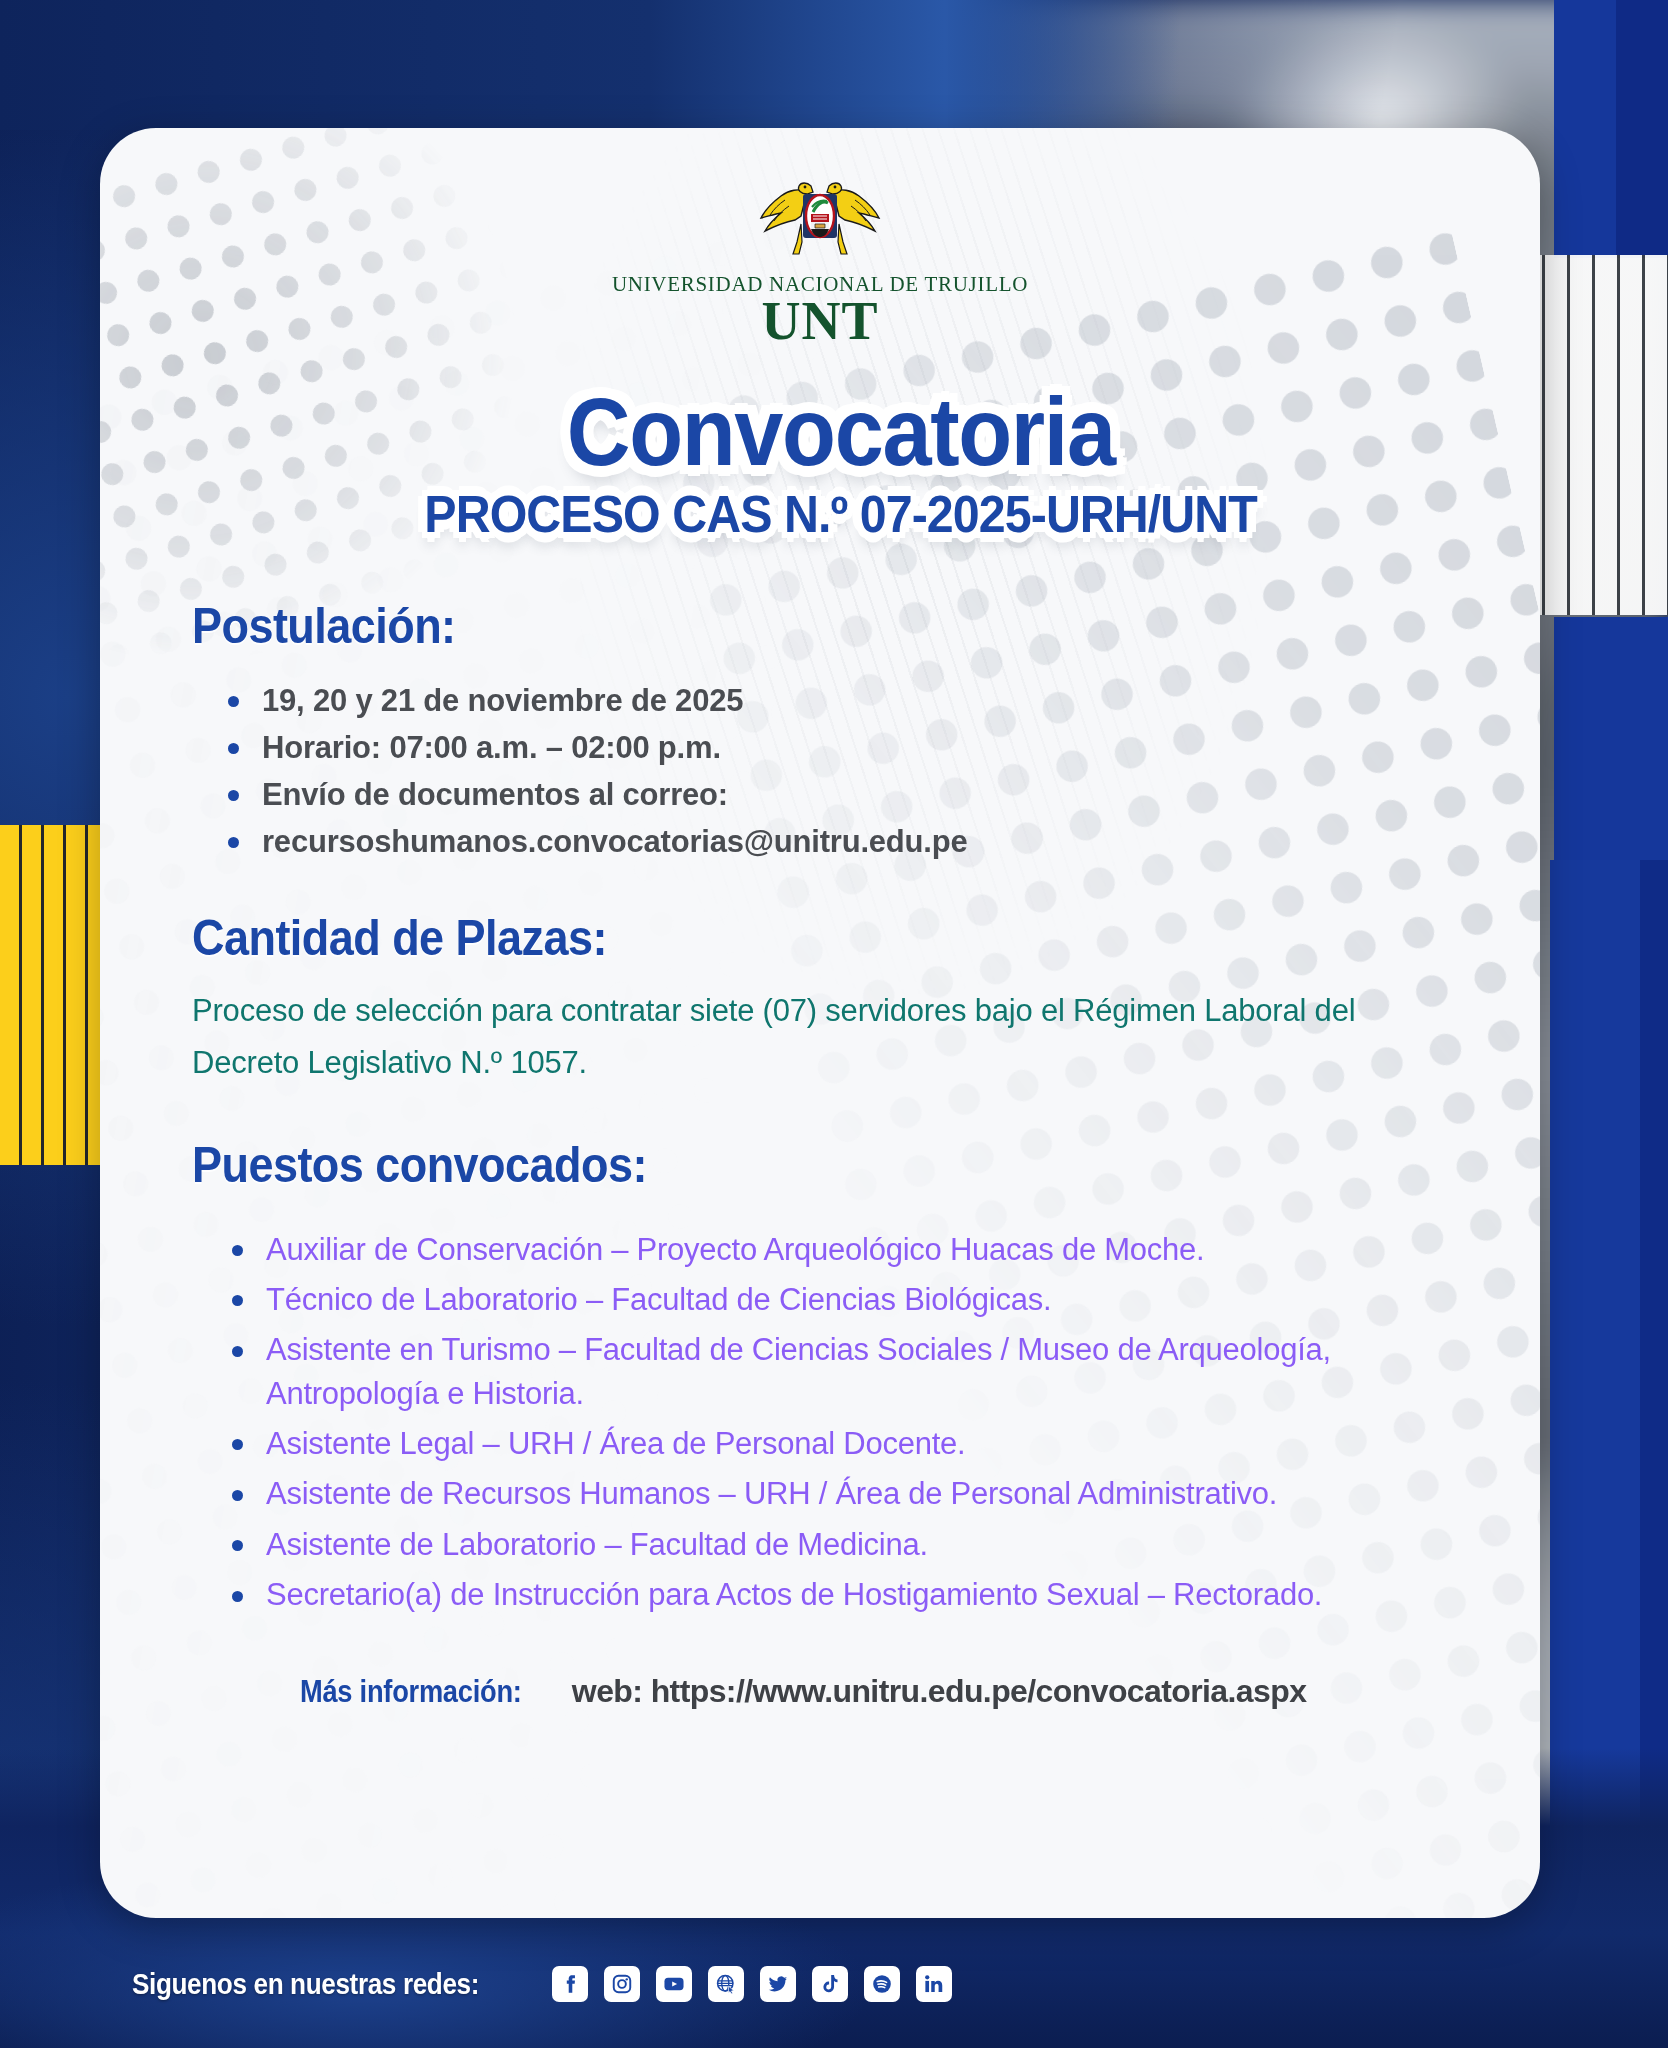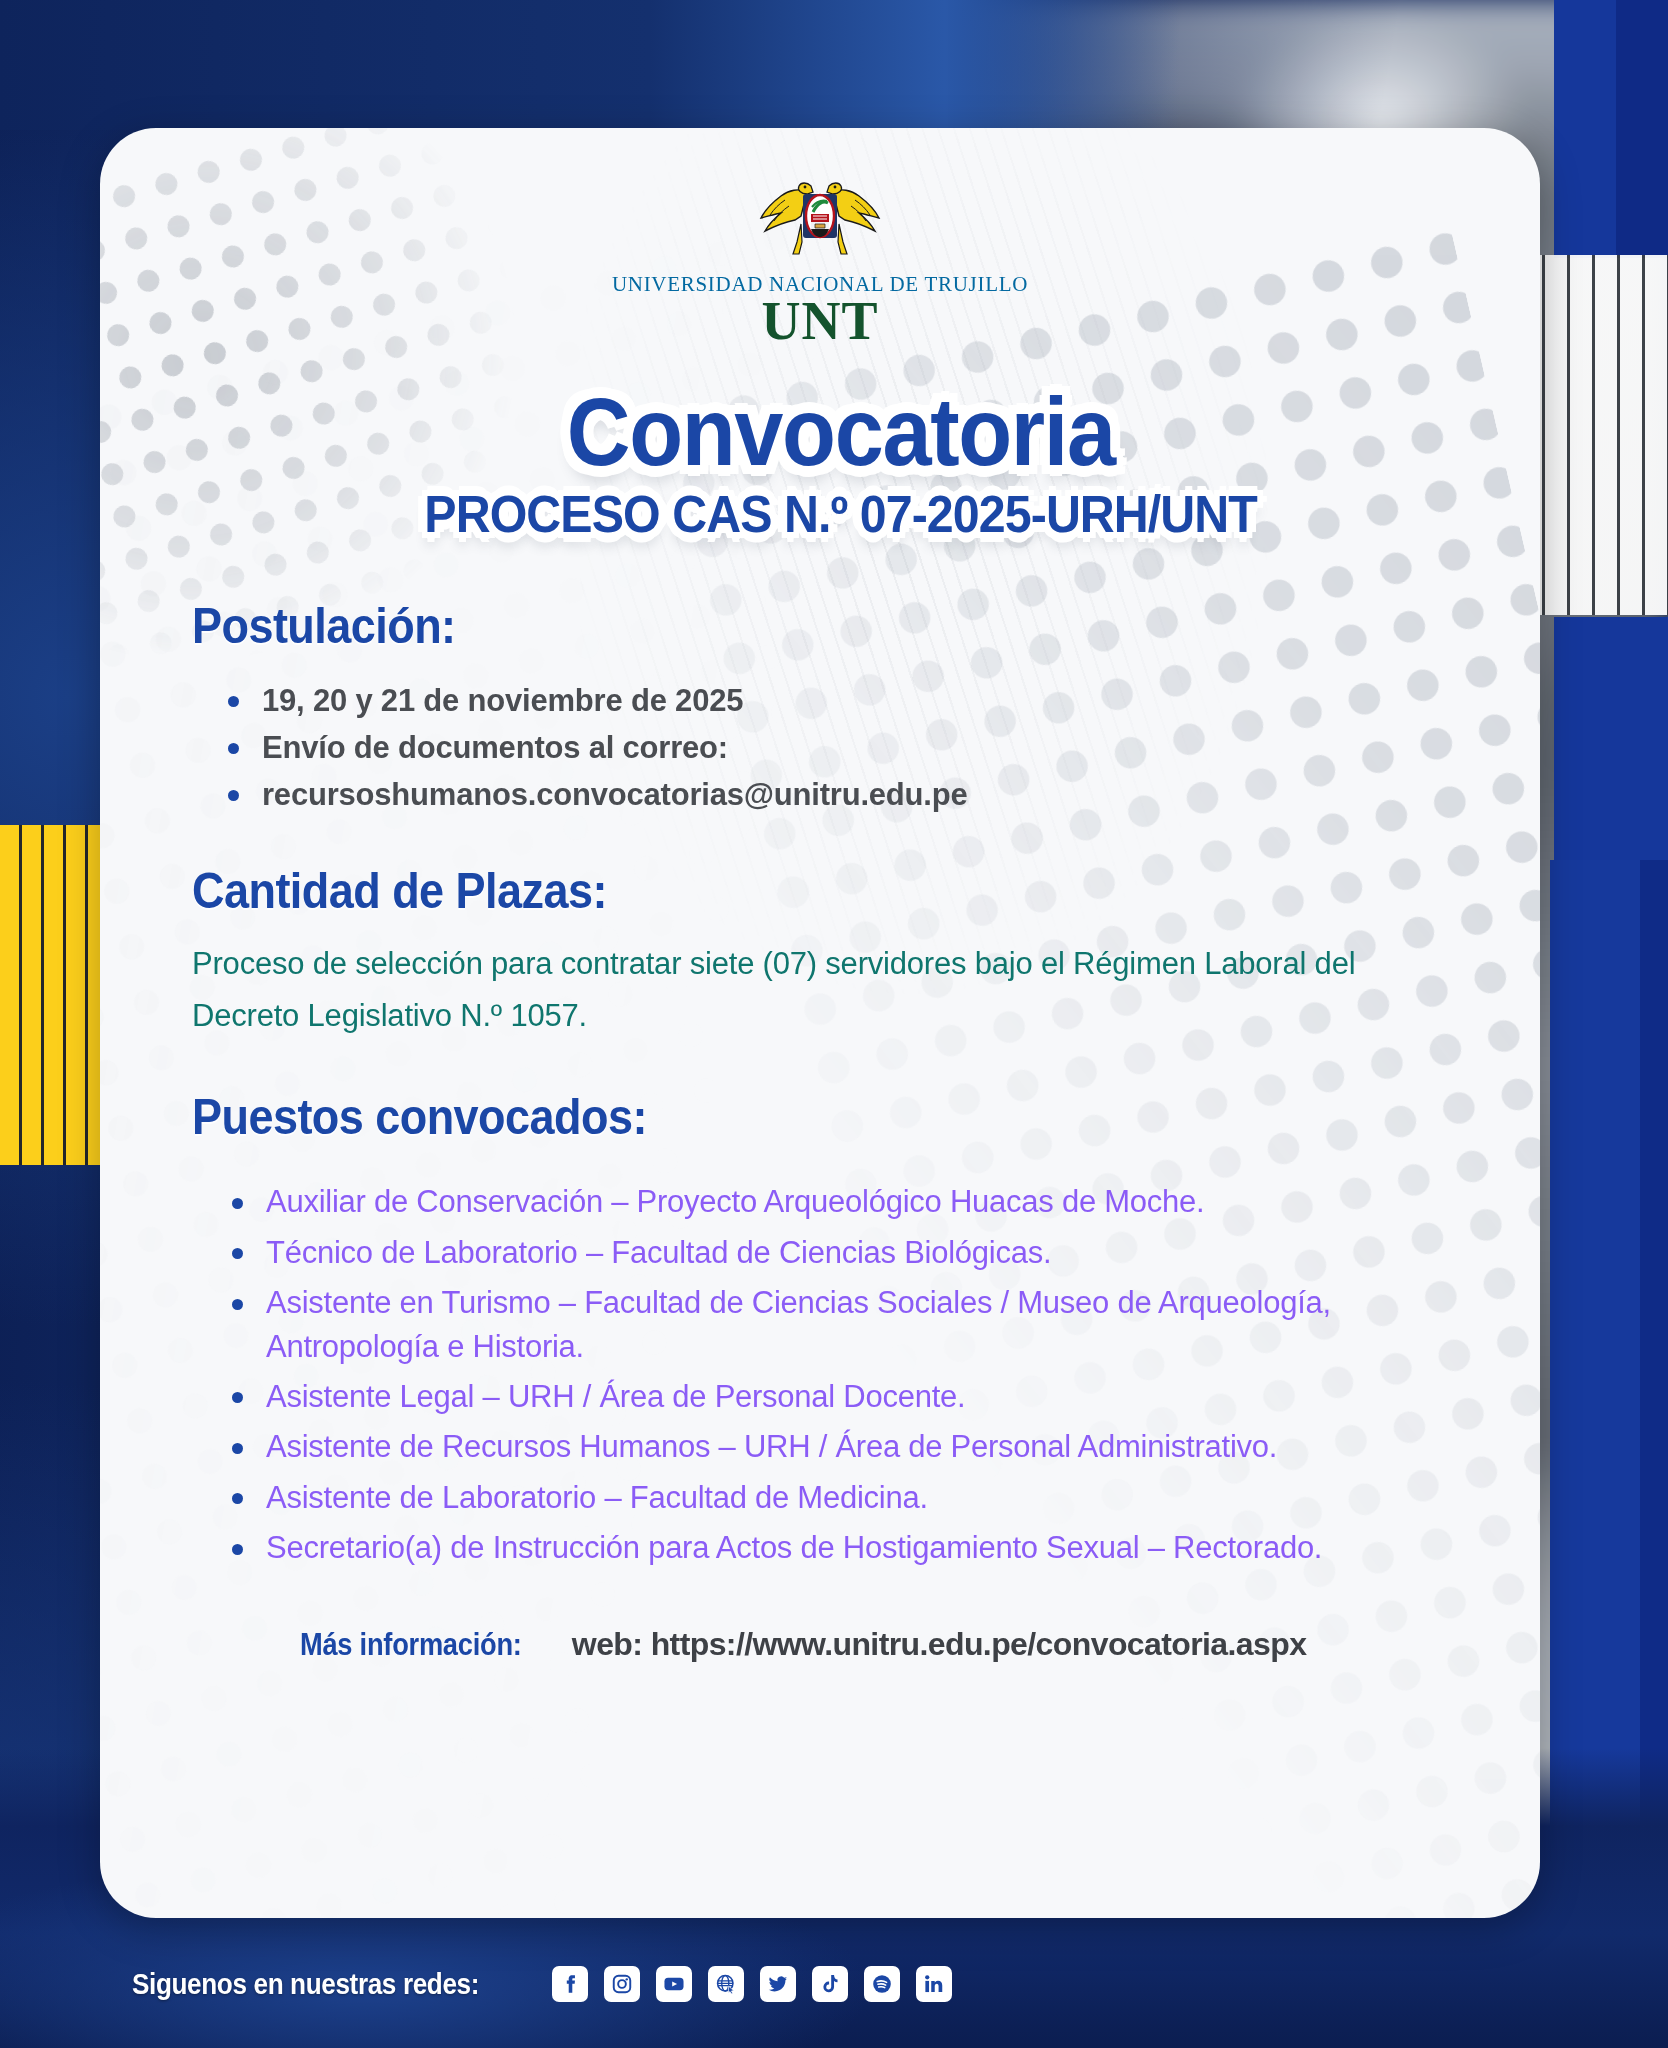--- a/index.html
+++ b/index.html
@@ -138,21 +138,21 @@
     opacity:.55;
   }
 
   .card-inner { position:relative; z-index:3; }
 
   
   .logo-wrap { text-align:center; padding-top:48px; }
   .crest { display:block; margin:0 auto; }
   .uni-name {
     font-family:"Liberation Serif", serif;
-    font-size:21px; letter-spacing:.7px; color:#0369a1;
+    font-size:21px; letter-spacing:.7px; color:#14532d;
     margin-top:4px; font-variant:small-caps; font-weight:400;
   }
   .unt {
     font-family:"Liberation Serif", serif;
     font-size:54px; font-weight:700; color:#14532d;
     letter-spacing:1px; line-height:.98; margin-top:-2px;
   }
 
   
   .title-block { text-align:center; margin-top:34px; position:relative;padding-left:42px; }
@@ -310,20 +310,21 @@
       <br>
       <div class="title-sub">PROCESO CAS N.º 07-2025-URH/UNT</div>
     </div>
 
     <div class="content">
 
       <section>
         <h2 class="sec">Postulación:</h2>
         <ul class="bullets">
           <li>19, 20 y 21 de noviembre de 2025</li>
+          <li>Horario: 07:00 a.m. – 02:00 p.m.</li>
           <li>Envío de documentos al correo:</li>
           <li>recursoshumanos.convocatorias@unitru.edu.pe</li>
         </ul>
       </section>
 
       <section class="s-plazas">
         <h2 class="sec">Cantidad de Plazas:</h2>
         <p class="para">Proceso de selección para contratar siete (07) servidores bajo el Régimen Laboral del Decreto Legislativo N.º 1057.</p>
       </section>
 

